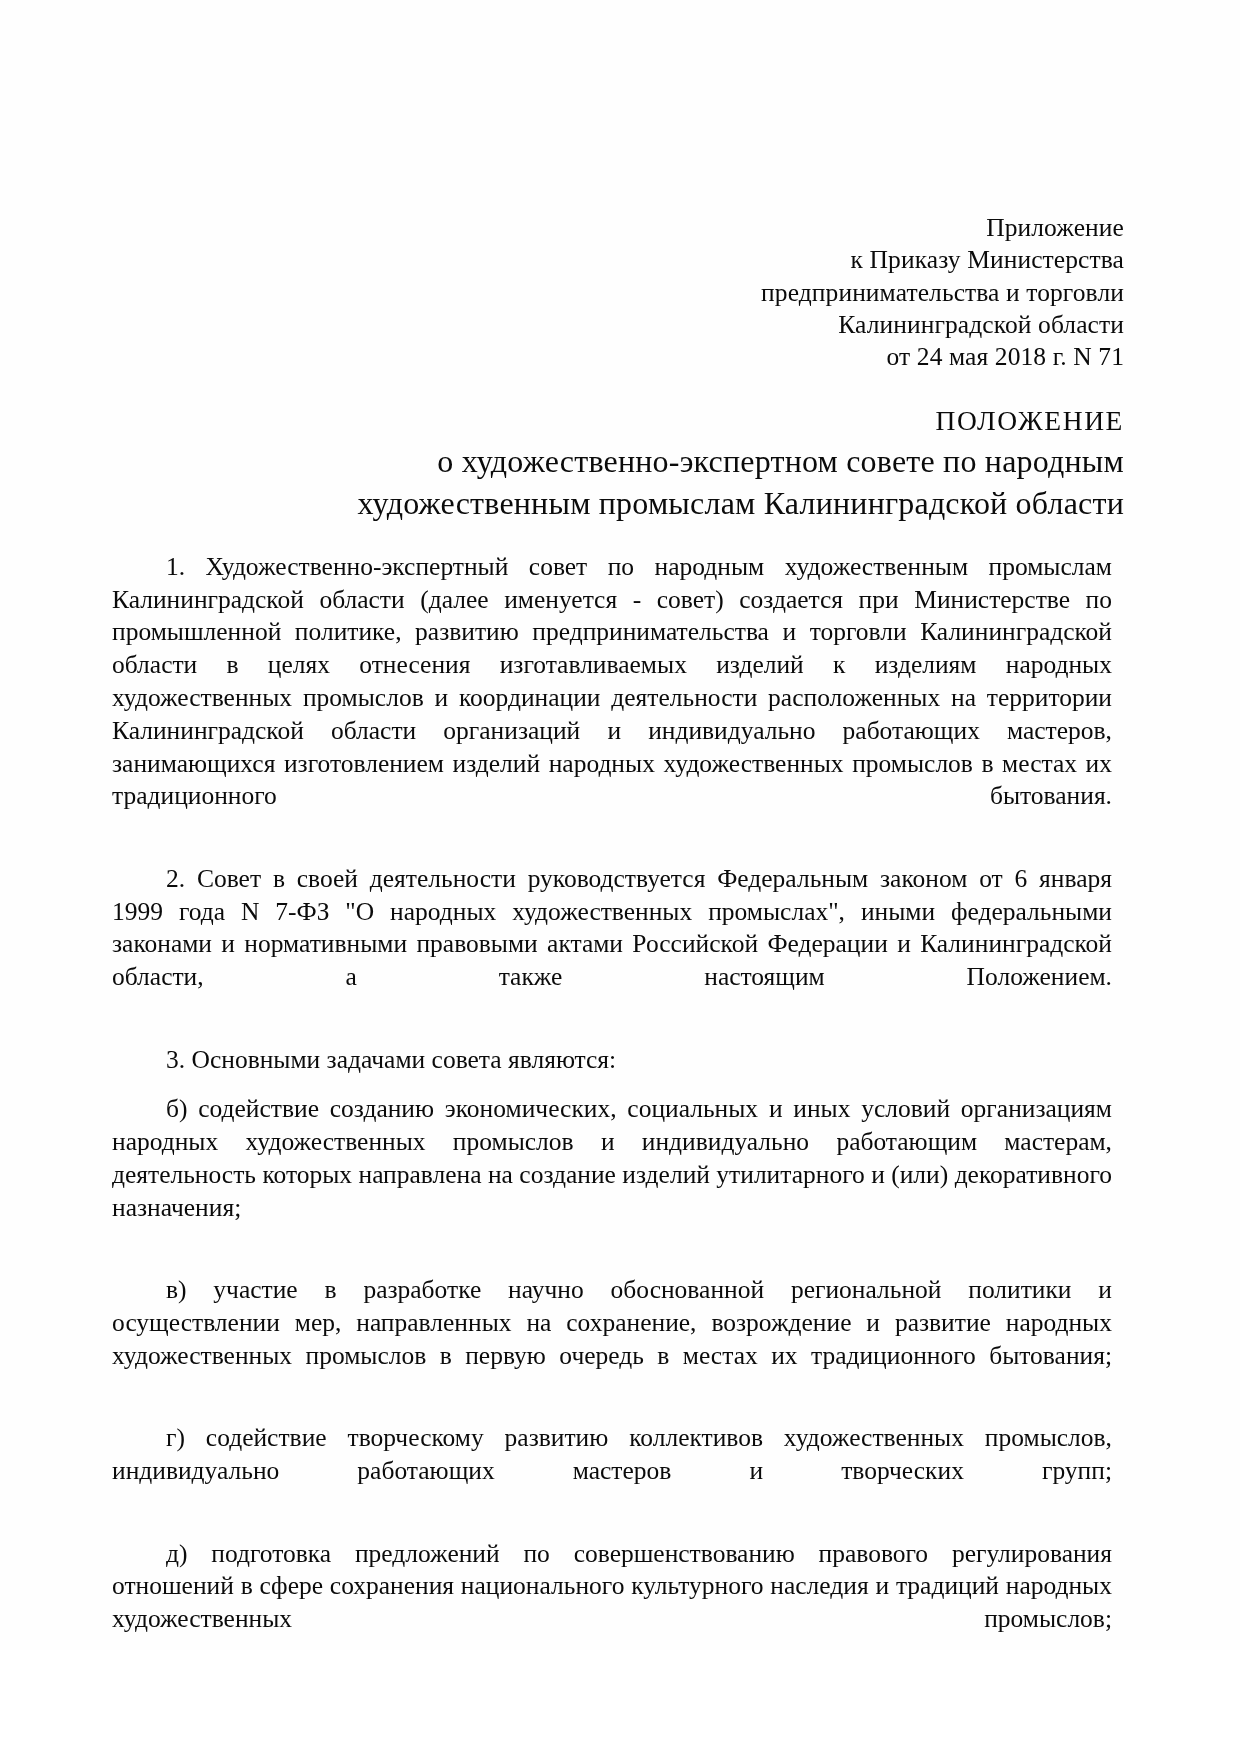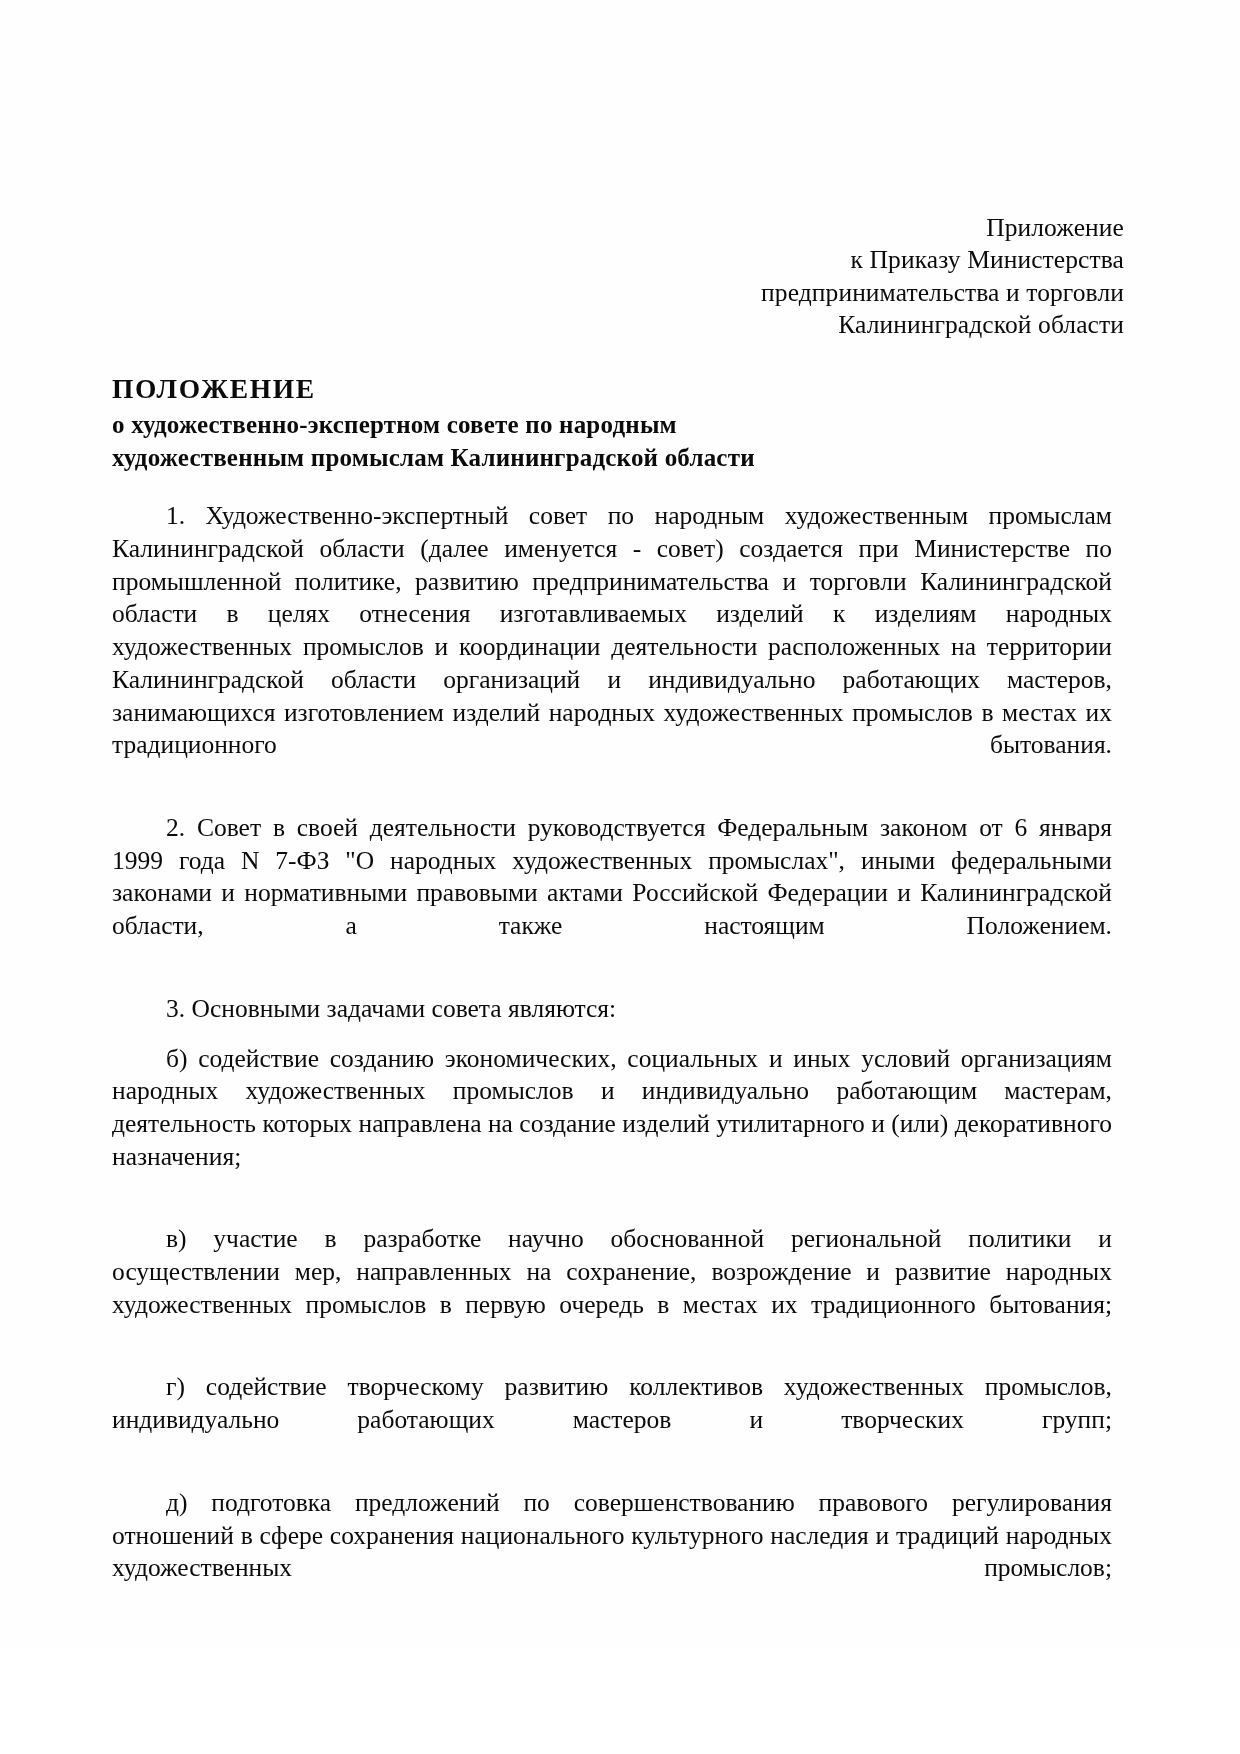--- a/index.html
+++ b/index.html
@@ -38,34 +38,34 @@
     letter-spacing: 0.1px;
   }
   .doc-header .hline {
     display: block;
     white-space: nowrap;
   }
 
   
   .title-block {
     margin-top: 30px;
-    text-align: left;
-    font-weight: bold;
+    text-align: right;
+    font-weight: normal;
     font-size: 27px;
     line-height: 1.33;
     letter-spacing: 0.2px;
   }
   .title-main {
     display: block;
     letter-spacing: 1.6px;
     font-size: 27.5px;
   }
   .title-sub {
     display: block;
-    font-size: 25px;
+    font-size: 32px;
   }
   .title-block .title-sub:first-of-type {
     margin-top: 4px;
   }
 
   
   .body-block {
     margin-top: 26px;
     font-size: 25.5px;
     line-height: 1.285;
@@ -93,20 +93,21 @@
 <body>
 
 <div class="page">
   <div class="content">
 
     <div class="doc-header">
       <span class="hline">Приложение</span>
       <span class="hline">к Приказу Министерства</span>
       <span class="hline">предпринимательства и торговли</span>
       <span class="hline">Калининградской области</span>
+      <span class="hline">от 24 мая 2018 г. N 71</span>
     </div>
 
     <div class="title-block">
       <span class="title-main">ПОЛОЖЕНИЕ</span>
       <span class="title-sub">о художественно-экспертном совете по народным</span>
       <span class="title-sub">художественным промыслам Калининградской области</span>
     </div>
 
     <div class="body-block">
       <p class="para">1. Художественно-экспертный совет по народным художественным промыслам Калининградской области (далее именуется - совет) создается при Министерстве по промышленной политике, развитию предпринимательства и торговли Калининградской области в целях отнесения изготавливаемых изделий к изделиям народных художественных промыслов и координации деятельности расположенных на территории Калининградской области организаций и индивидуально работающих мастеров, занимающихся изготовлением изделий народных художественных промыслов в местах их традиционного бытования.</p>

